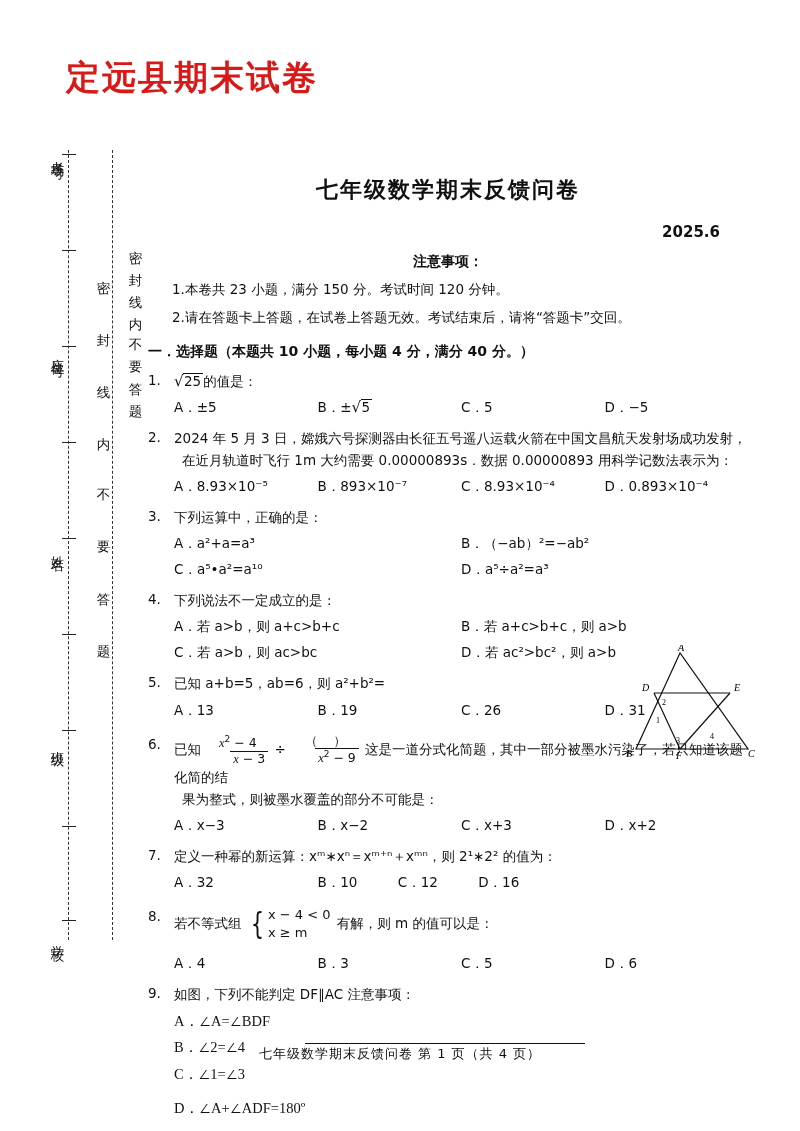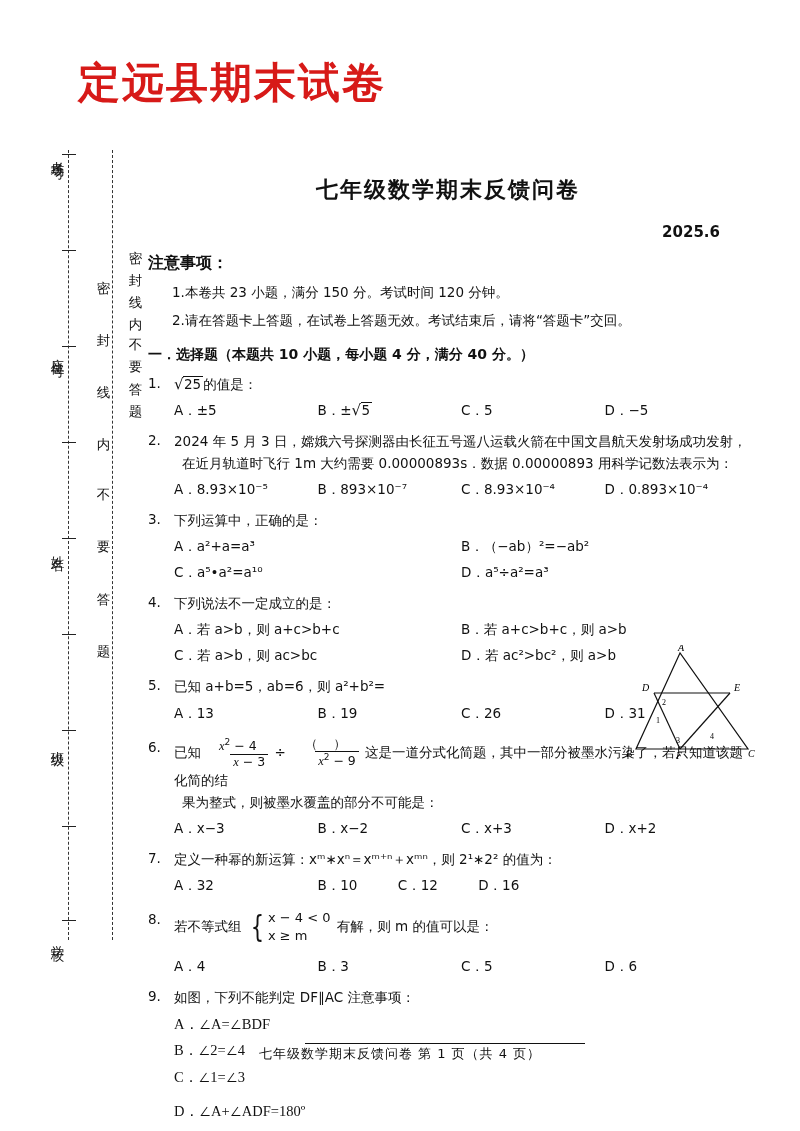--- a/index.html
+++ b/index.html
@@ -15,25 +15,25 @@
   }
 
   .page {
     position: absolute;
     inset: 0;
   }
 
   
   .banner {
     position: absolute;
-    left: 78px;
+    left: 66px;
     top: 55px;
     font-family: "DejaVu Sans", sans-serif;
     font-weight: bold;
-    font-size: 42px;
+    font-size: 34px;
     color: #d71a18;
     letter-spacing: 2px;
     white-space: nowrap;
   }
 
   
   .seal {
     position: absolute;
     left: 40px;
     top: 150px;
@@ -107,22 +107,23 @@
     font-family: "DejaVu Sans", sans-serif;
     font-weight: bold;
     font-size: 15px;
     margin-top: 18px;
     padding-right: 28px;
   }
 
   .notice-title {
     font-family: "DejaVu Sans", sans-serif;
     font-weight: bold;
-    font-size: 16px;
+    font-size: 14px;
     margin-top: 12px;
+    text-align: center;
   }
   .notice-item {
     font-family: "DejaVu Sans", sans-serif;
     font-size: 13.5px;
     margin-top: 10px;
     padding-left: 24px;
   }
 
   .section-head {
     font-family: "DejaVu Sans", sans-serif;

